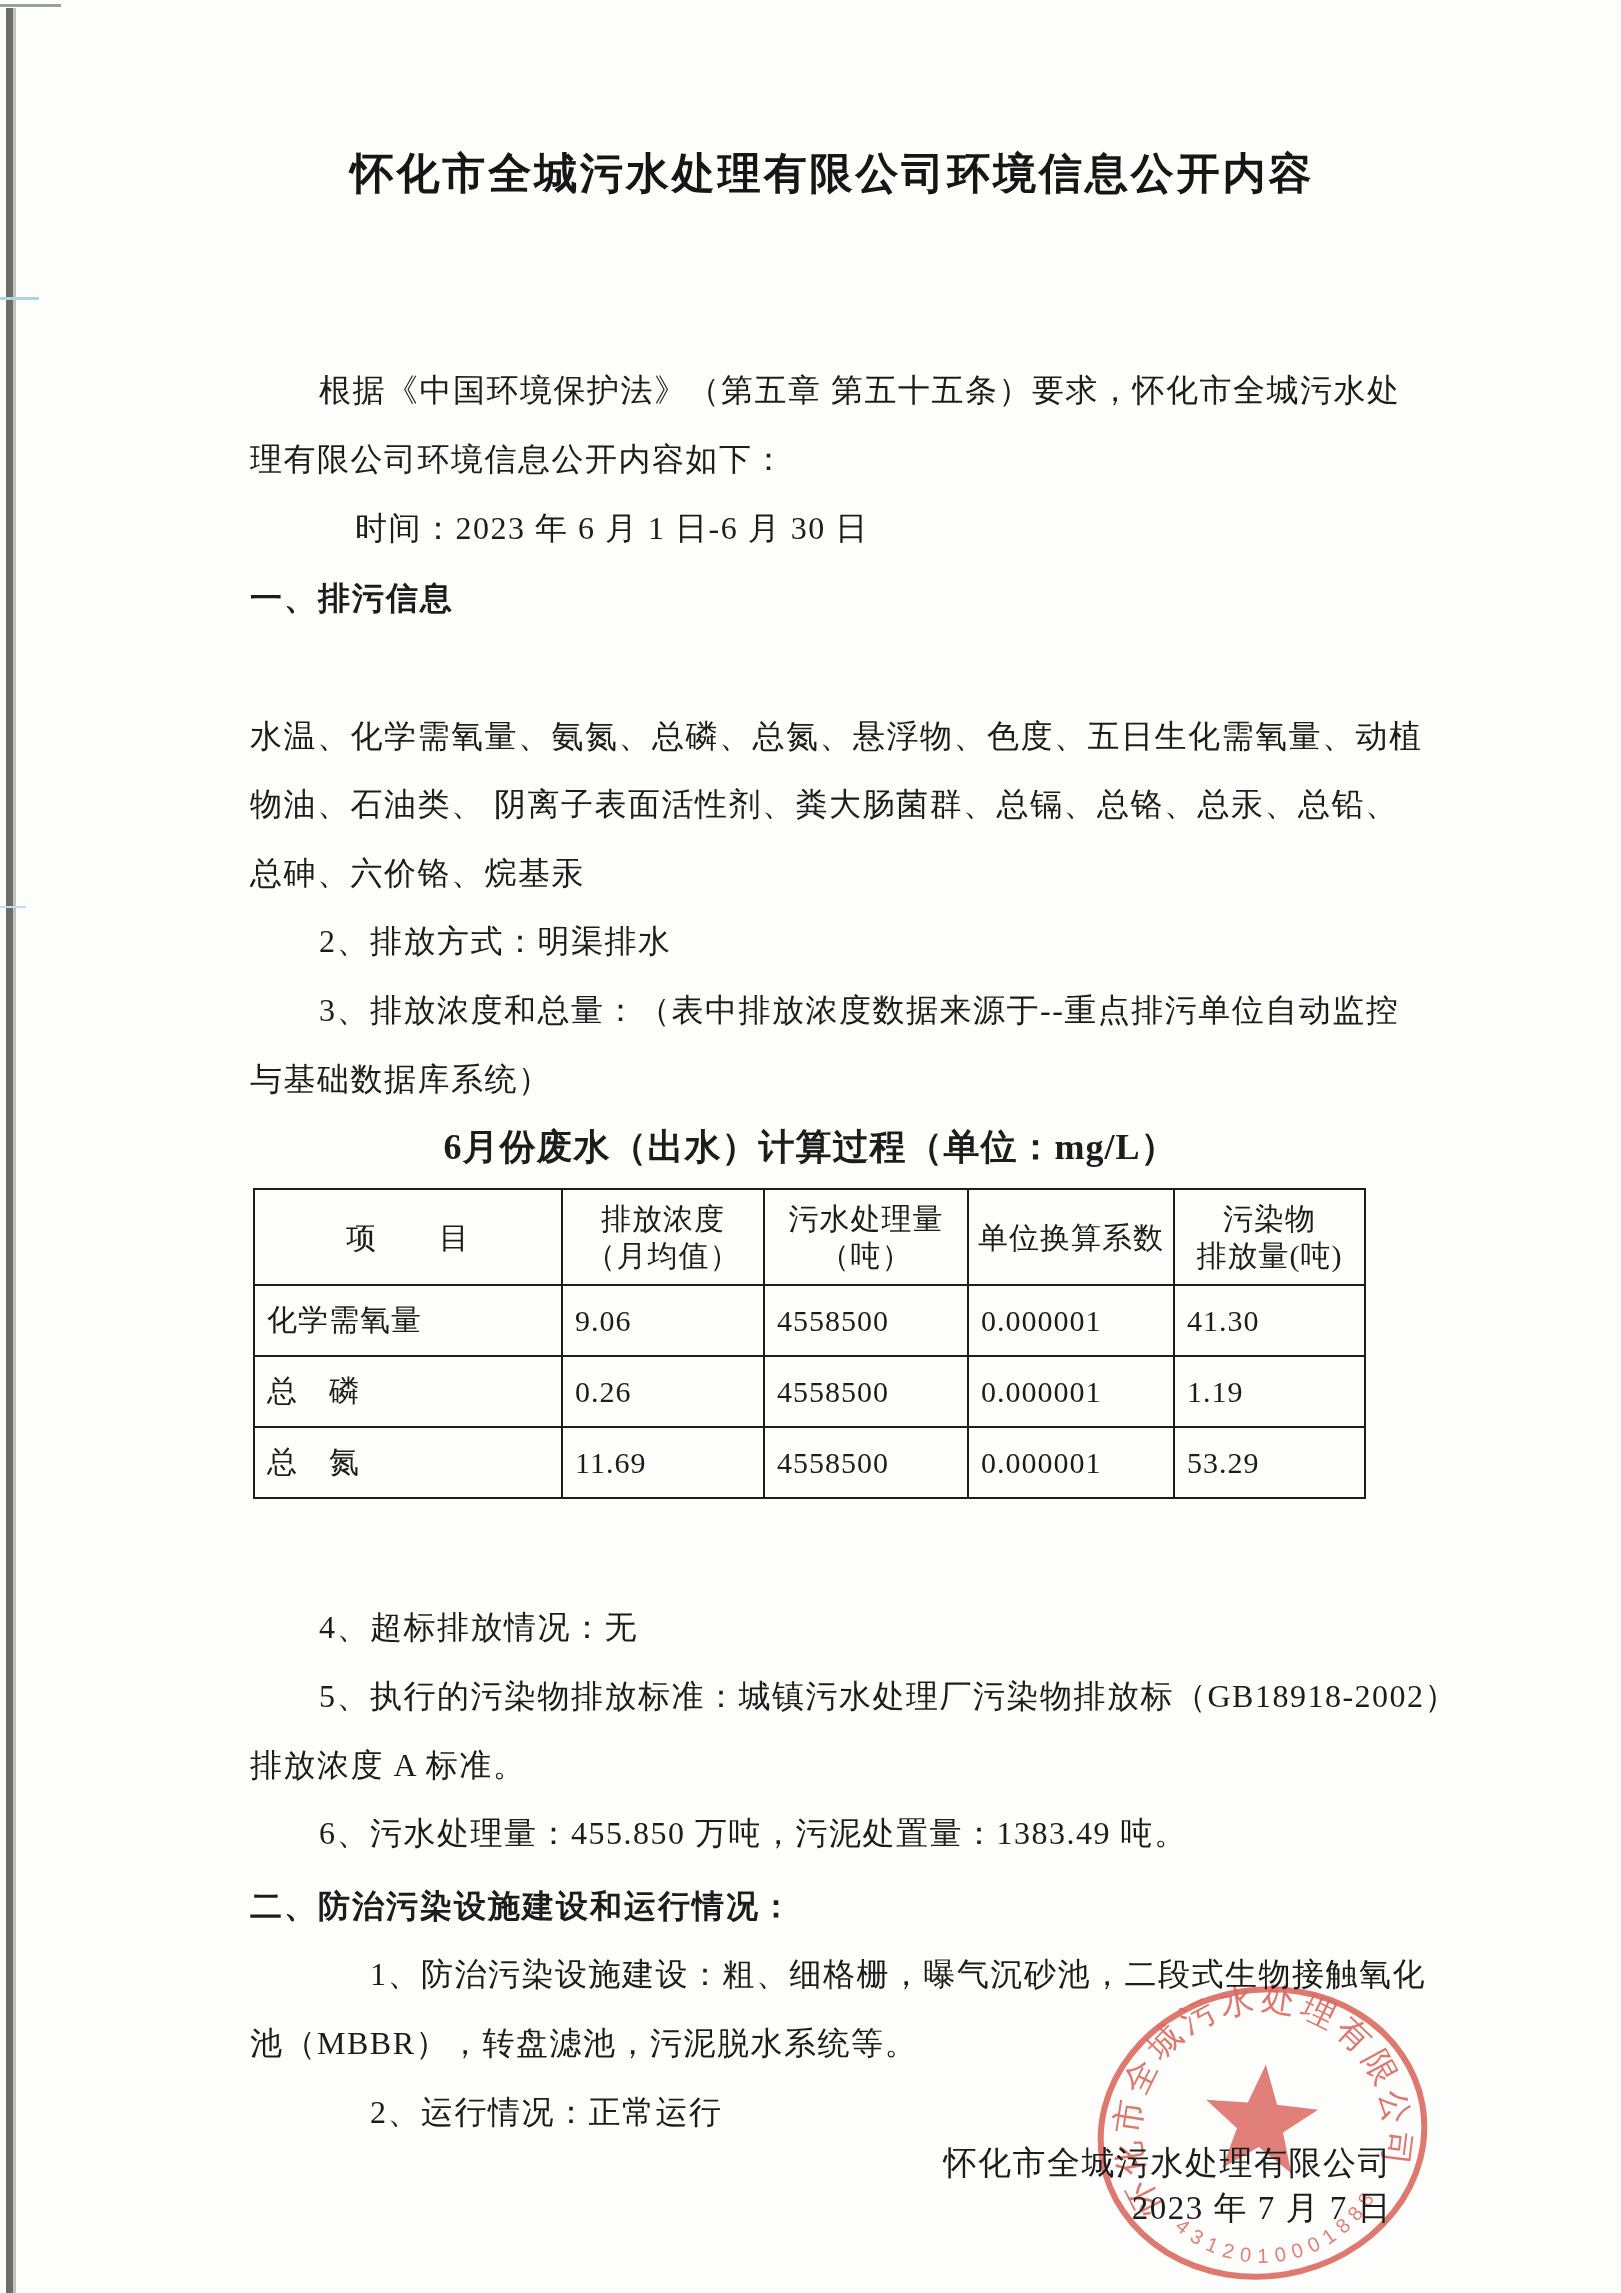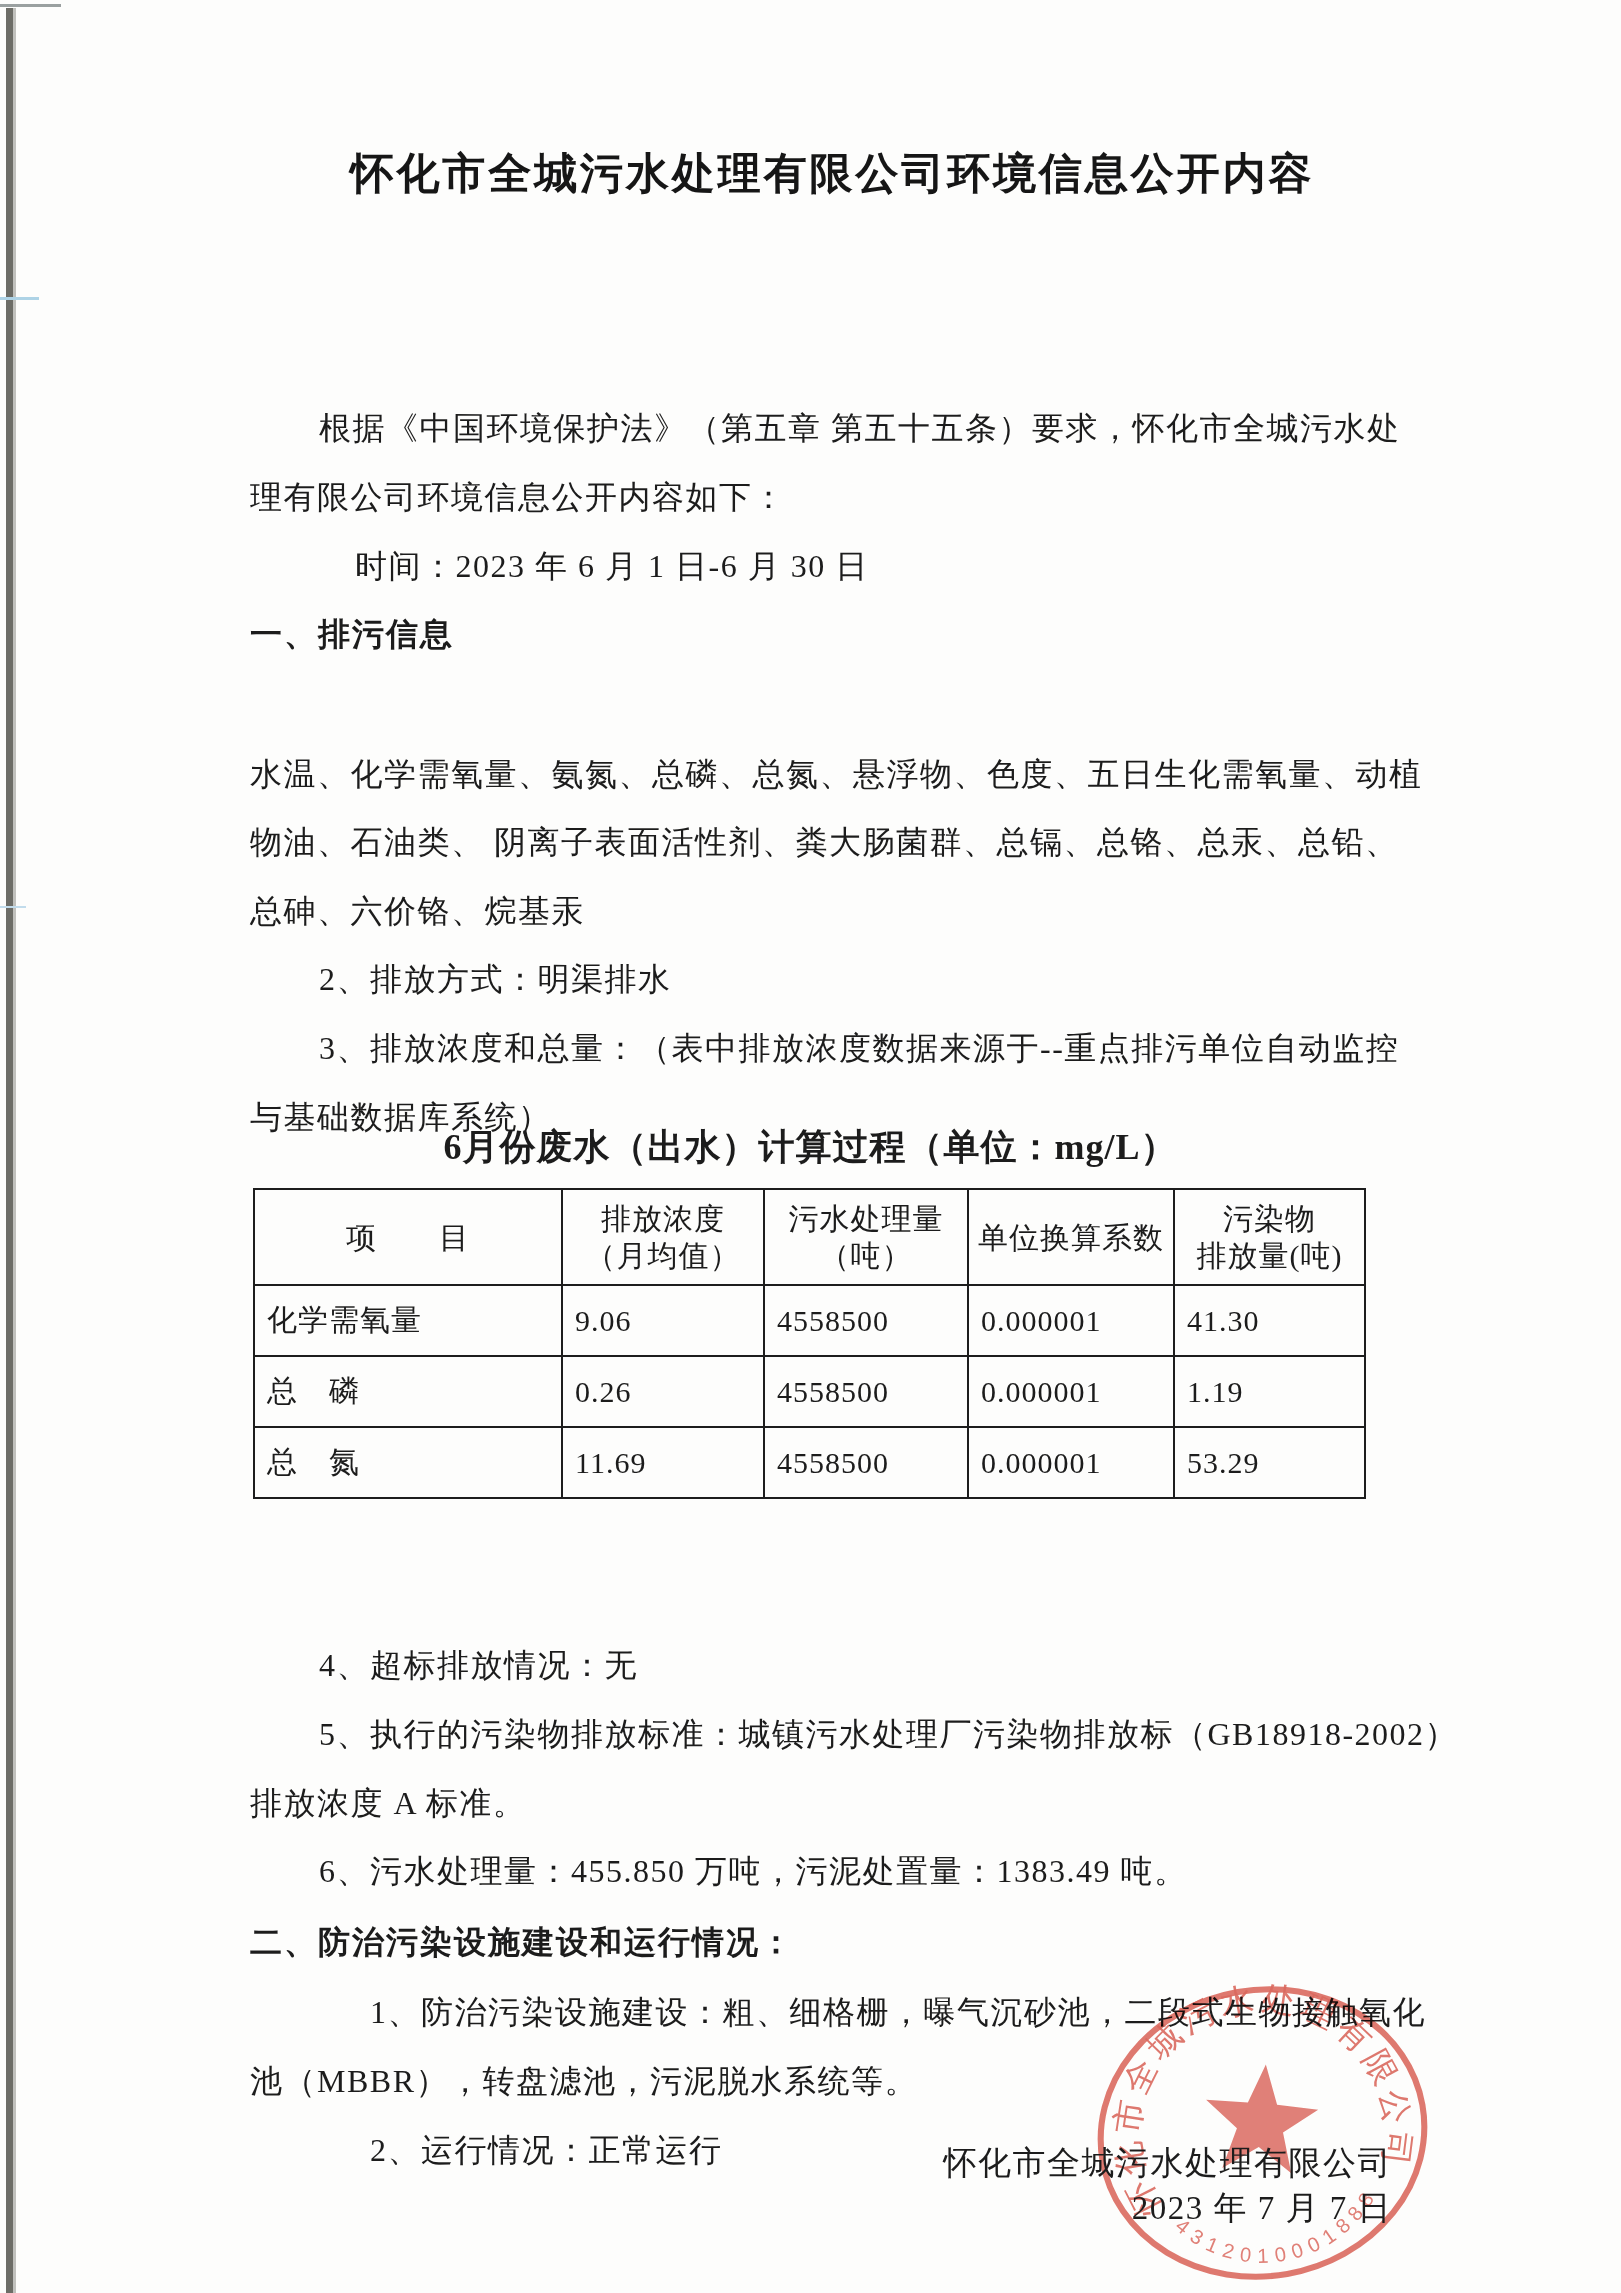--- a/index.html
+++ b/index.html
@@ -1,19 +1,19 @@
 <!DOCTYPE html>
 <html><head>
 <meta charset="utf-8">
 <style>
   html,body{margin:0;padding:0;background:#e8e8e8;}
   .page{position:relative;width:1621px;height:2294px;background:#fdfdfc;overflow:hidden;
         font-family:"Liberation Serif","DejaVu Serif",serif;color:#1c1c1c;}
-  .line{position:absolute;white-space:nowrap;font-size:32px;letter-spacing:1.5px;line-height:41px;margin-top:38px;}
-  .heading{font-family:Liberation Mono, monospace;font-weight:700;letter-spacing:2px;}
+  .line{position:absolute;white-space:nowrap;font-size:32px;letter-spacing:1.5px;line-height:41px;}
+  .heading{font-family:Liberation Sans, sans-serif;font-weight:700;letter-spacing:2px;}
   .doc-title{position:absolute;top:145px;left:0;width:100%;text-align:center;
         font-family:"Liberation Sans","DejaVu Sans",sans-serif;font-weight:700;
         font-size:43px;letter-spacing:2.9px;color:#161616;padding-left:22px;}
   .tbl-title{position:absolute;top:1123px;left:0;width:100%;text-align:center;
         font-weight:700;font-size:36px;letter-spacing:1px;}
   table.data{position:absolute;left:253px;top:1188px;width:1111px;border-collapse:collapse;
         table-layout:fixed;font-size:30px;border:2.9px solid #1d1d1d;}
   table.data th,table.data td{border:2px solid #1d1d1d;padding:0;font-weight:400;
         vertical-align:middle;letter-spacing:1px;}
   table.data th{height:94px;line-height:37px;}

